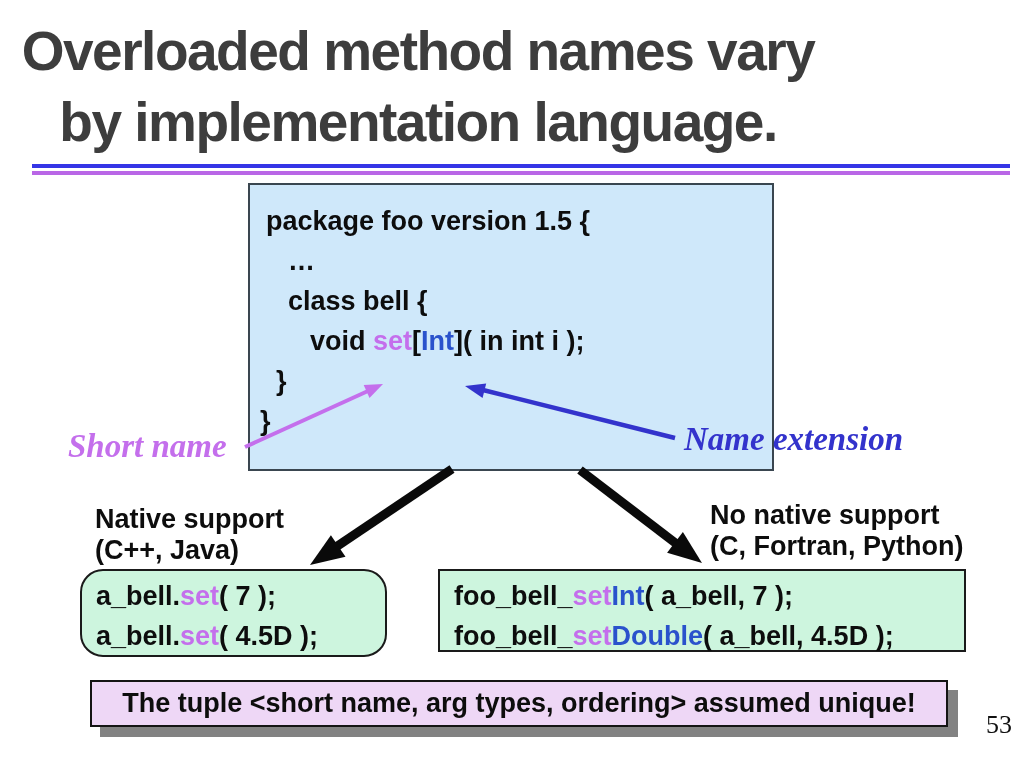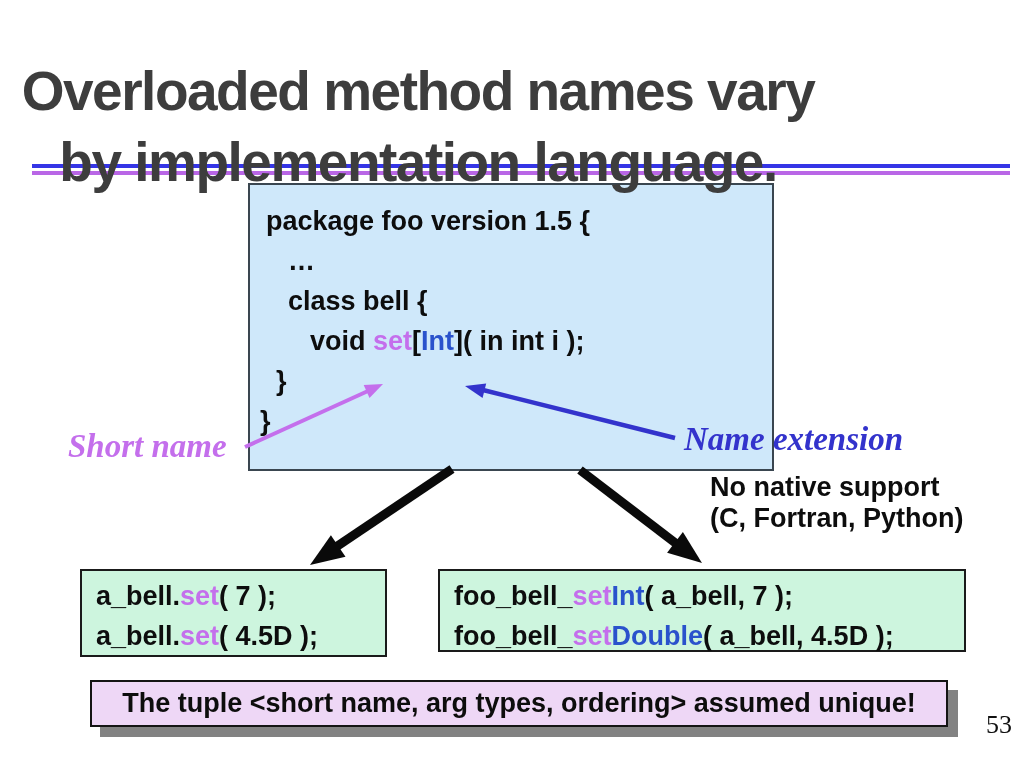--- a/index.html
+++ b/index.html
@@ -2,46 +2,46 @@
 <html><head>
 <meta charset="utf-8">
 <style>
   html,body{margin:0;padding:0;background:#ffffff;}
   .slide{position:relative;width:1024px;height:768px;background:#ffffff;overflow:hidden;
          font-family:"Liberation Sans",sans-serif;}
 
   
   .title{position:absolute;top:16px;left:0;width:836px;text-align:center;
          font-weight:bold;font-size:55px;line-height:71px;letter-spacing:-1.5px;
-         color:#3d3d3d;z-index:3;margin-top:40px;}
+         color:#3d3d3d;z-index:3;}
   .rule{position:absolute;left:32px;width:978px;height:4px;z-index:2;}
   .rule-blue{top:164px;}
   .rule-violet{top:171px;}
 
   
   .code-box{position:absolute;left:248px;top:183px;width:526px;height:288px;
             border:2px solid #3a4650;box-sizing:border-box;padding-top:16px;z-index:1;}
   .code-line{white-space:pre;font-weight:bold;font-size:27px;line-height:40px;color:#0d0d0d;}
 
   
   .annot{position:absolute;font-family:"Liberation Serif",serif;font-weight:bold;
          font-style:italic;font-size:33px;z-index:6;white-space:nowrap;}
   .annot-short{left:68px;top:428px;}
   .annot-ext{left:684px;top:421px;}
 
   
   .branch-label{position:absolute;font-weight:bold;font-size:27px;line-height:31px;
                 color:#0d0d0d;z-index:3;white-space:nowrap;}
   .branch-left{left:95px;top:504px;}
-  .branch-right{left:710px;top:472px;}
+  .branch-right{left:710px;top:500px;}
 
   
   .result-box{position:absolute;border:2px solid #1a1a1a;box-sizing:border-box;
               padding:5px 0 0 14px;z-index:3;}
-  .result-left{left:80px;top:569px;width:307px;height:88px;}
+  .result-left{left:80px;top:569px;width:307px;height:88px;border-radius:23px;}
   .result-right{left:438px;top:569px;width:528px;height:83px;}
 
   
   .banner{position:absolute;left:90px;top:680px;width:858px;height:47px;
           border:2px solid #141414;box-sizing:border-box;z-index:4;
           box-shadow:10px 10px 0 0 #828282;
           display:flex;align-items:center;justify-content:center;}
   .banner-text{font-weight:bold;font-size:27px;color:#0d0d0d;white-space:nowrap;}
 
   .page-number{position:absolute;right:12px;top:710px;
@@ -86,20 +86,24 @@
     </g>
     <g>
       <line x1="580" y1="470" x2="678" y2="545" stroke-width="9" stroke="#0a0a0a"></line>
       <polygon points="702,563 667.1,552.7 682.9,532.1" fill="#0a0a0a"></polygon>
     </g>
   </svg>
 
   <div class="annot annot-short" style="color: rgb(196, 111, 236);">Short name</div>
   <div class="annot annot-ext" style="color: rgb(51, 51, 204);">Name extension</div>
 
+  <div class="branch-label branch-left">
+    <div>Native support</div>
+    <div>(C++, Java)</div>
+  </div>
   <div class="branch-label branch-right">
     <div>No native support</div>
     <div>(C, Fortran, Python)</div>
   </div>
 
   <div class="result-box result-left" style="background-color: rgb(205, 245, 222);">
       <div class="code-line"><span style="color: rgb(13, 13, 13);">a_bell.</span><span style="color: rgb(196, 111, 236);">set</span><span style="color: rgb(13, 13, 13);">( 7 );</span></div>
       <div class="code-line"><span style="color: rgb(13, 13, 13);">a_bell.</span><span style="color: rgb(196, 111, 236);">set</span><span style="color: rgb(13, 13, 13);">( 4.5D );</span></div>
     </div>
   <div class="result-box result-right" style="background-color: rgb(205, 245, 222);">

